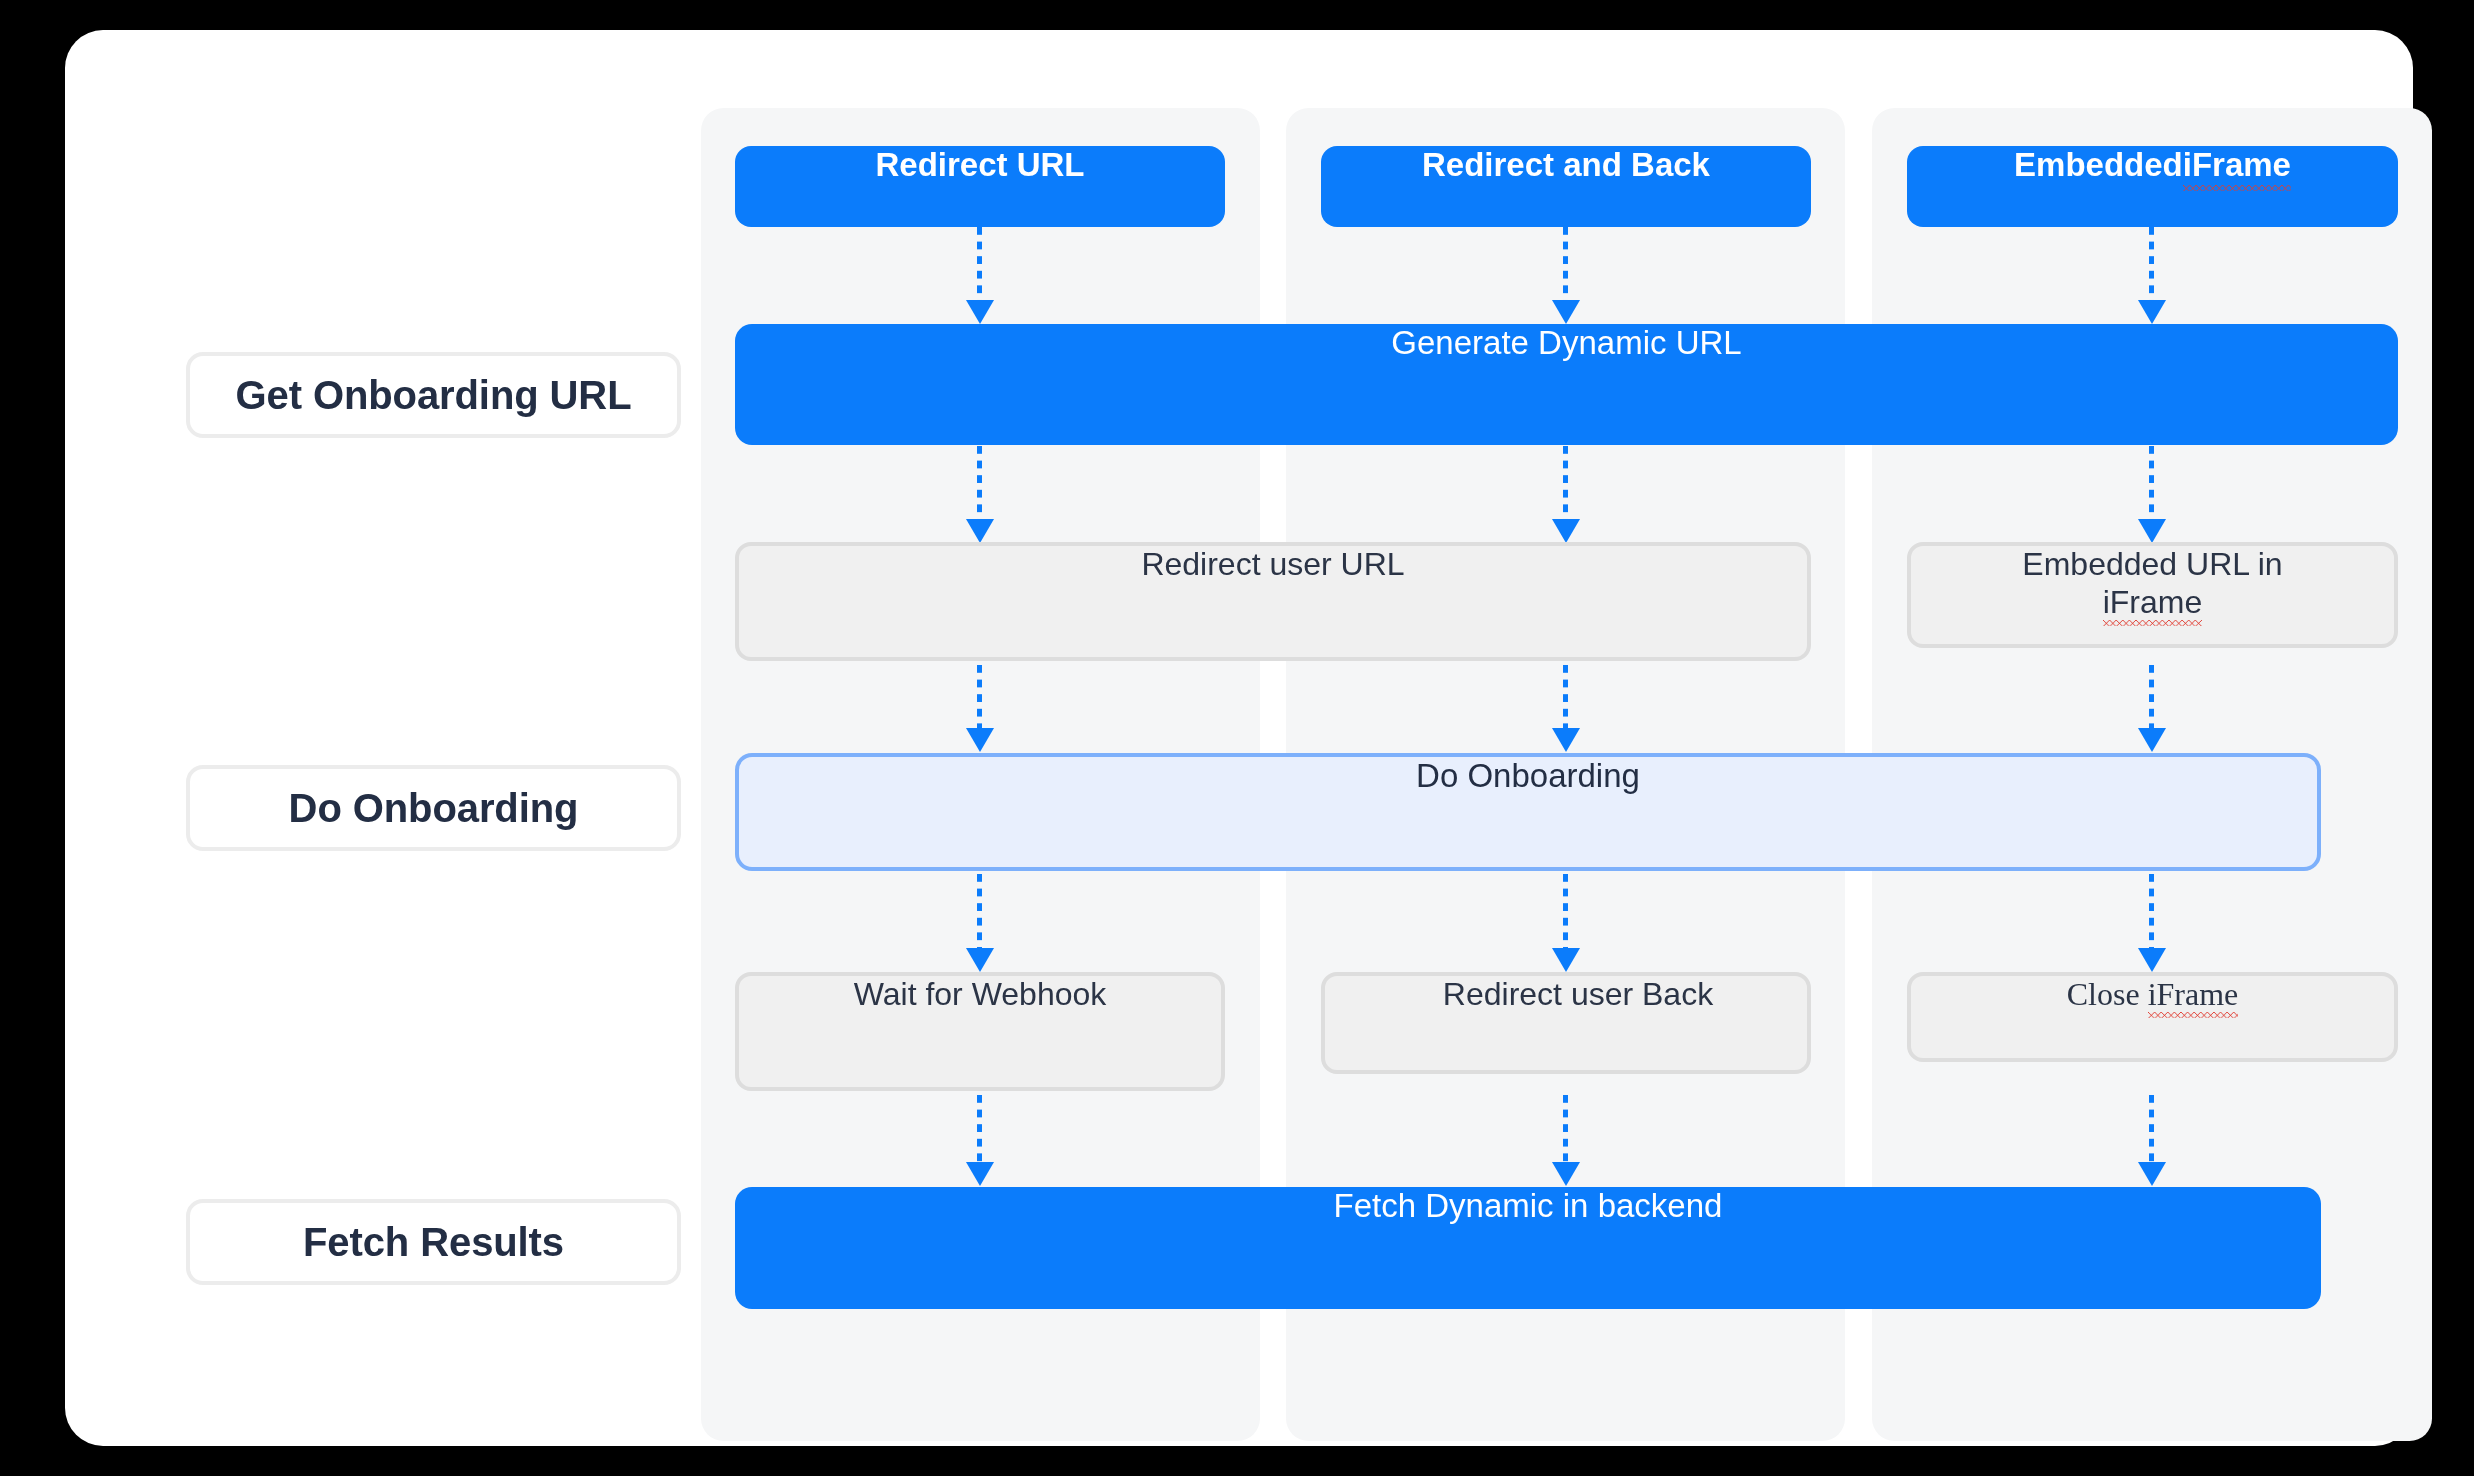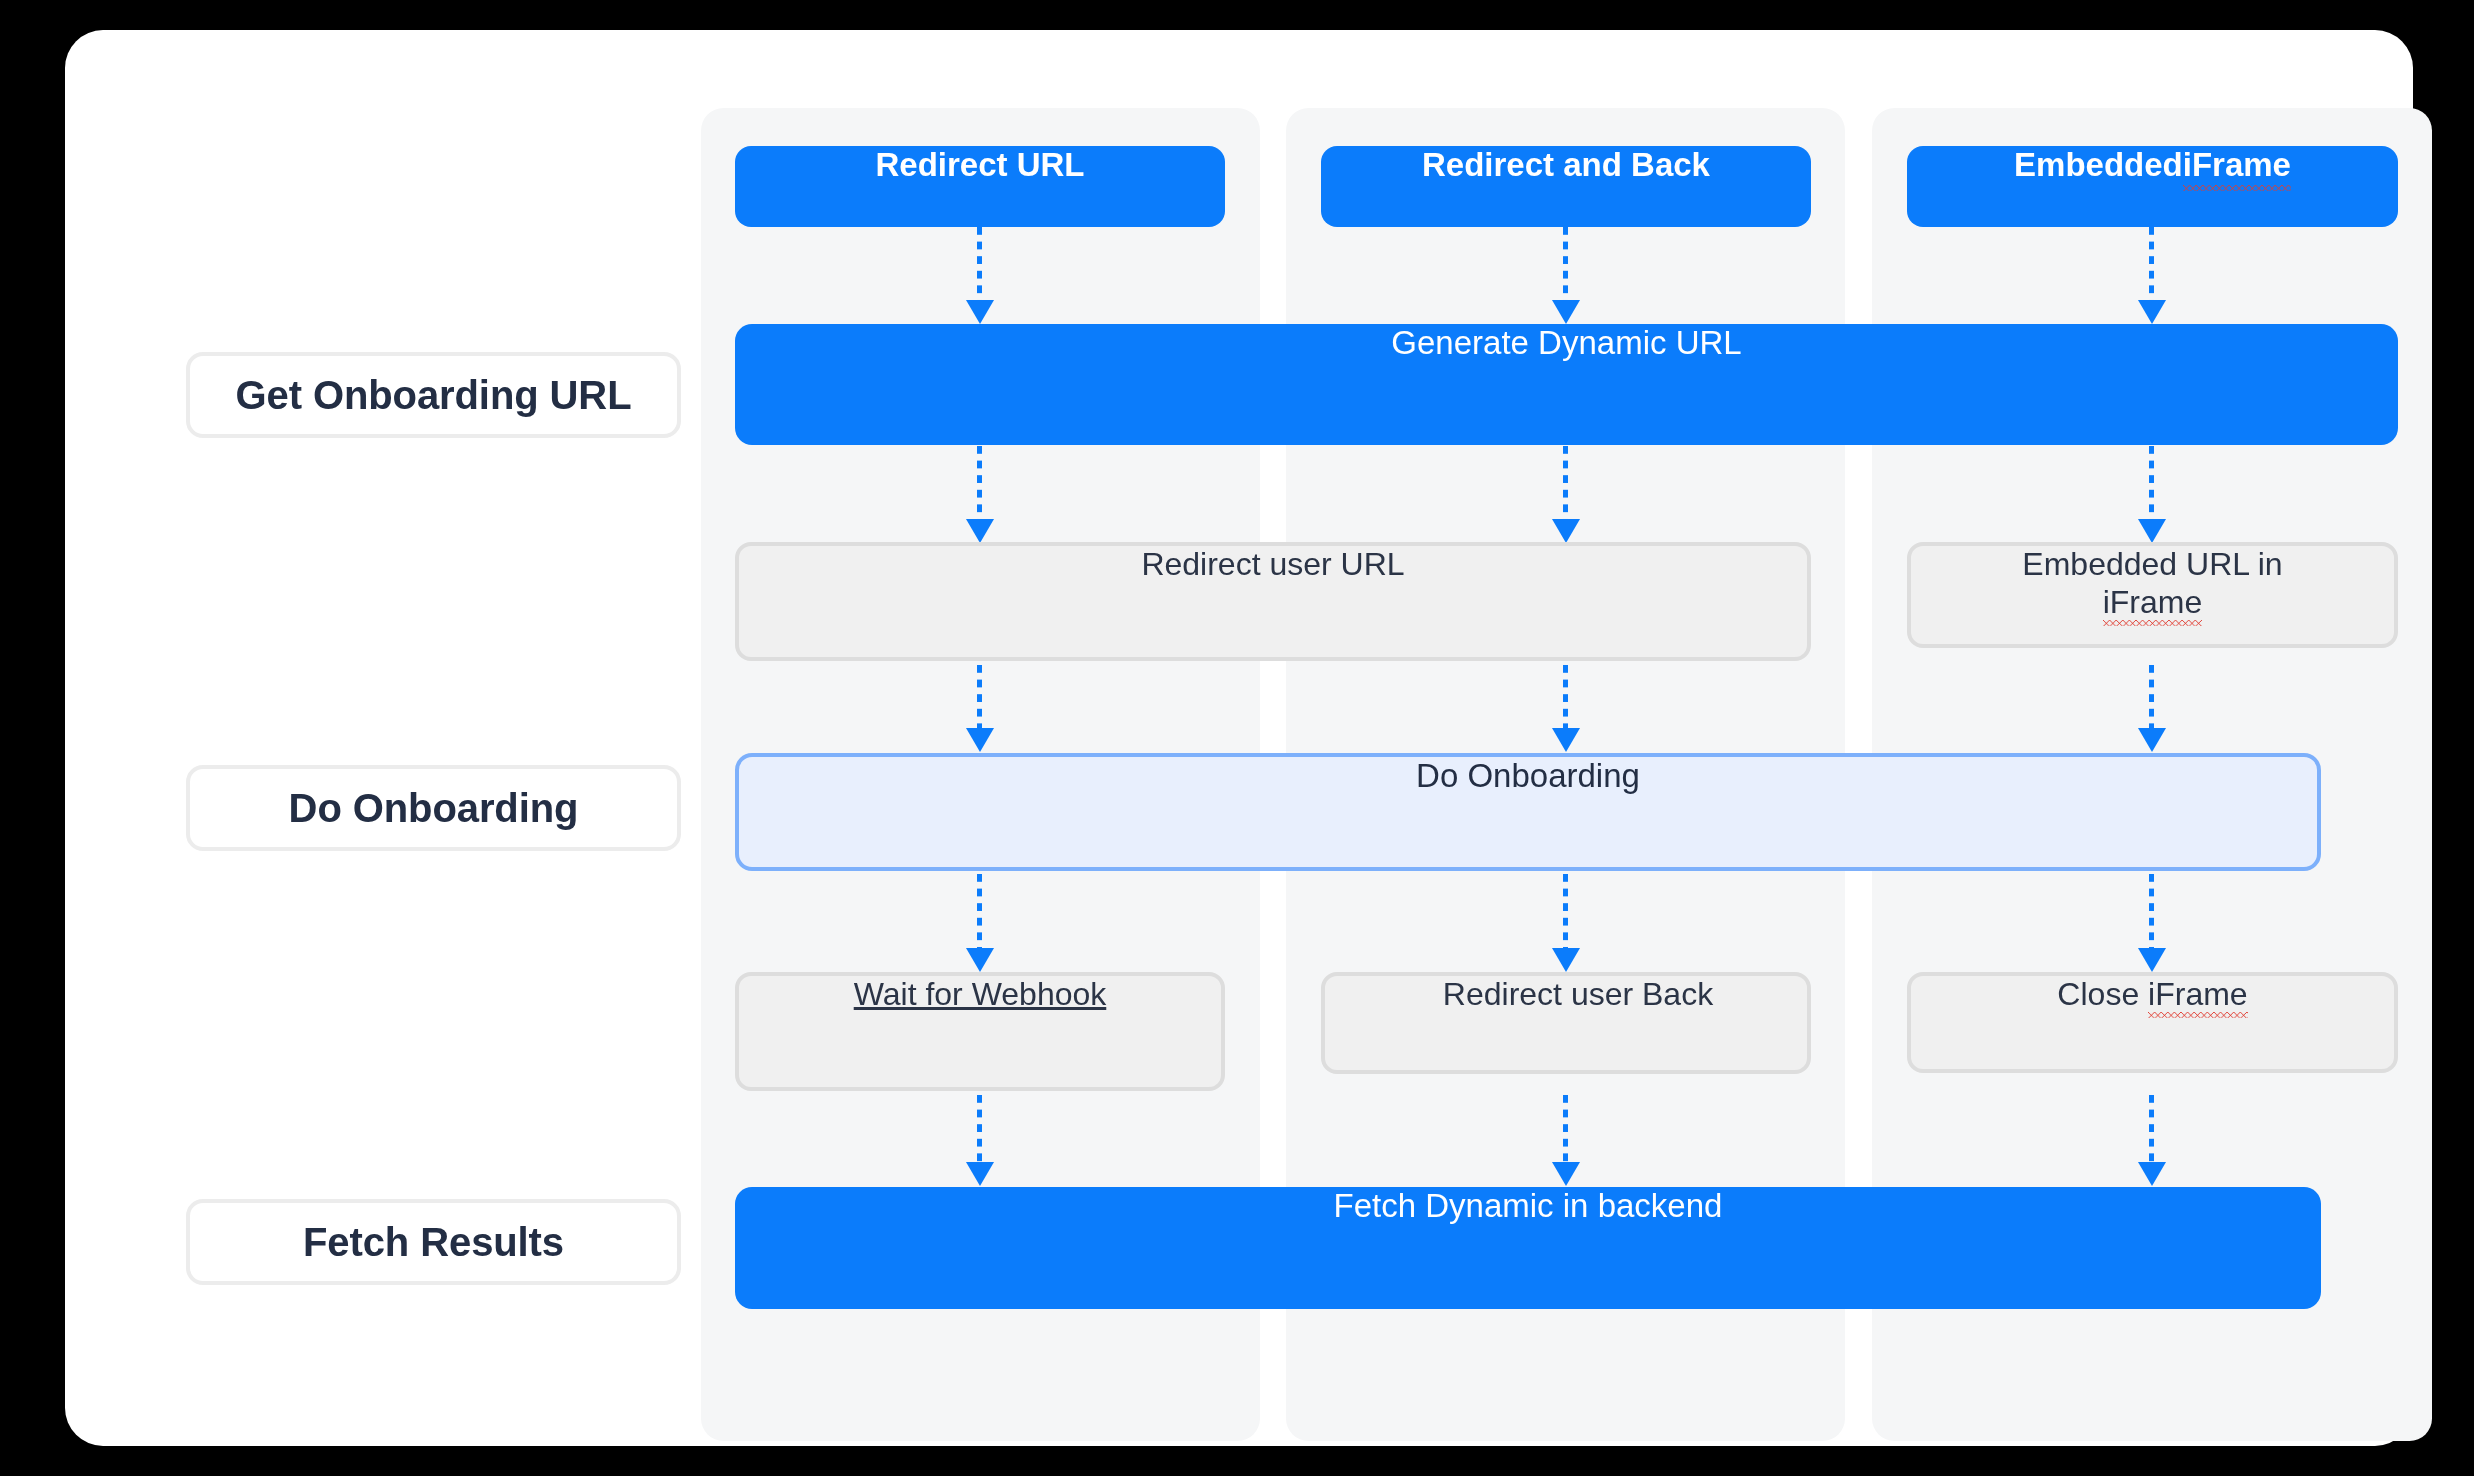--- a/index.html
+++ b/index.html
@@ -115,27 +115,27 @@
     font-size: 32px;
     border-radius: 16px;
   }
   #node-redirect-user-url {
     left: 670px; top: 512px; width: 1076px; height: 119px;
   }
   #node-embedded-url {
     left: 1842px; top: 512px; width: 491px; height: 106px;
   }
   #node-wait-webhook {
-    left: 670px; top: 942px; width: 490px; height: 119px; text-decoration: underline;
+    left: 670px; top: 942px; width: 490px; height: 119px;
   }
   #node-redirect-back {
     left: 1256px; top: 942px; width: 490px; height: 102px; padding-left: 24px;
   }
   #node-close-iframe {
-    left: 1842px; top: 942px; width: 491px; height: 101px;
+    left: 1842px; top: 942px; width: 491px; height: 90px; font-family: Liberation Serif, serif;
   }
 
   
   .misspelled {
     position: relative;
     white-space: nowrap;
   }
   .misspelled::after {
     content: "";
     position: absolute;

